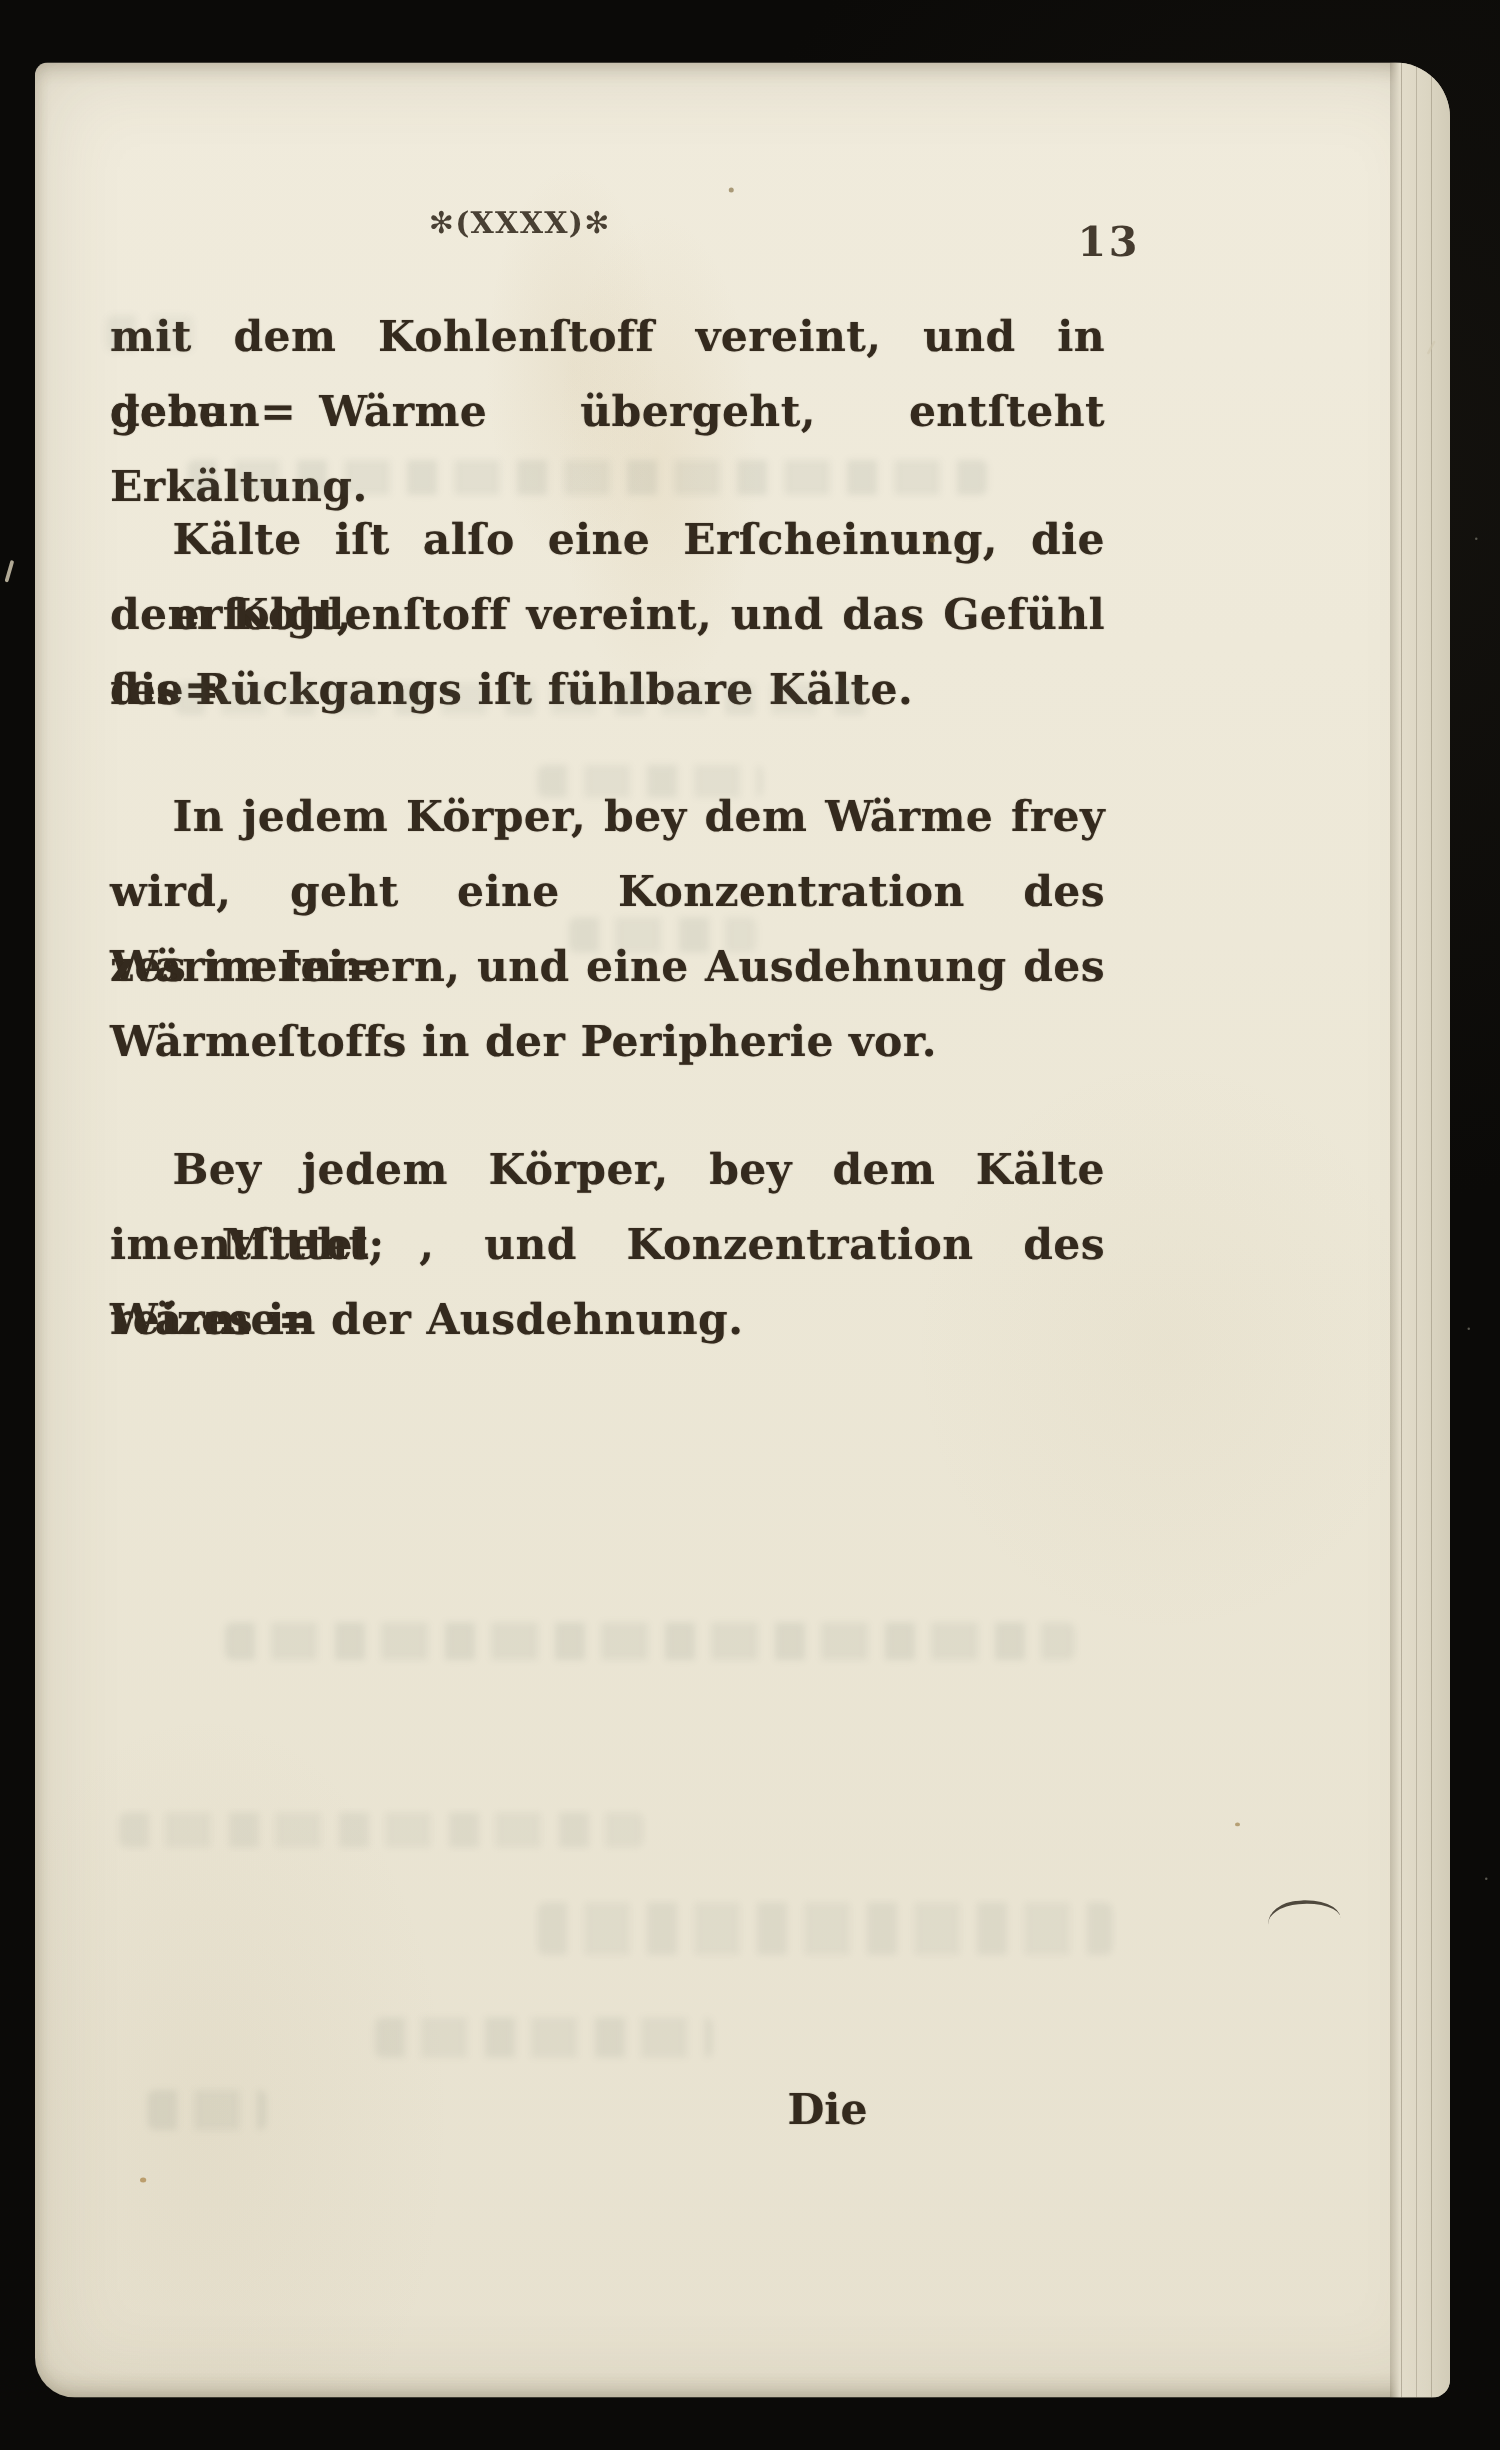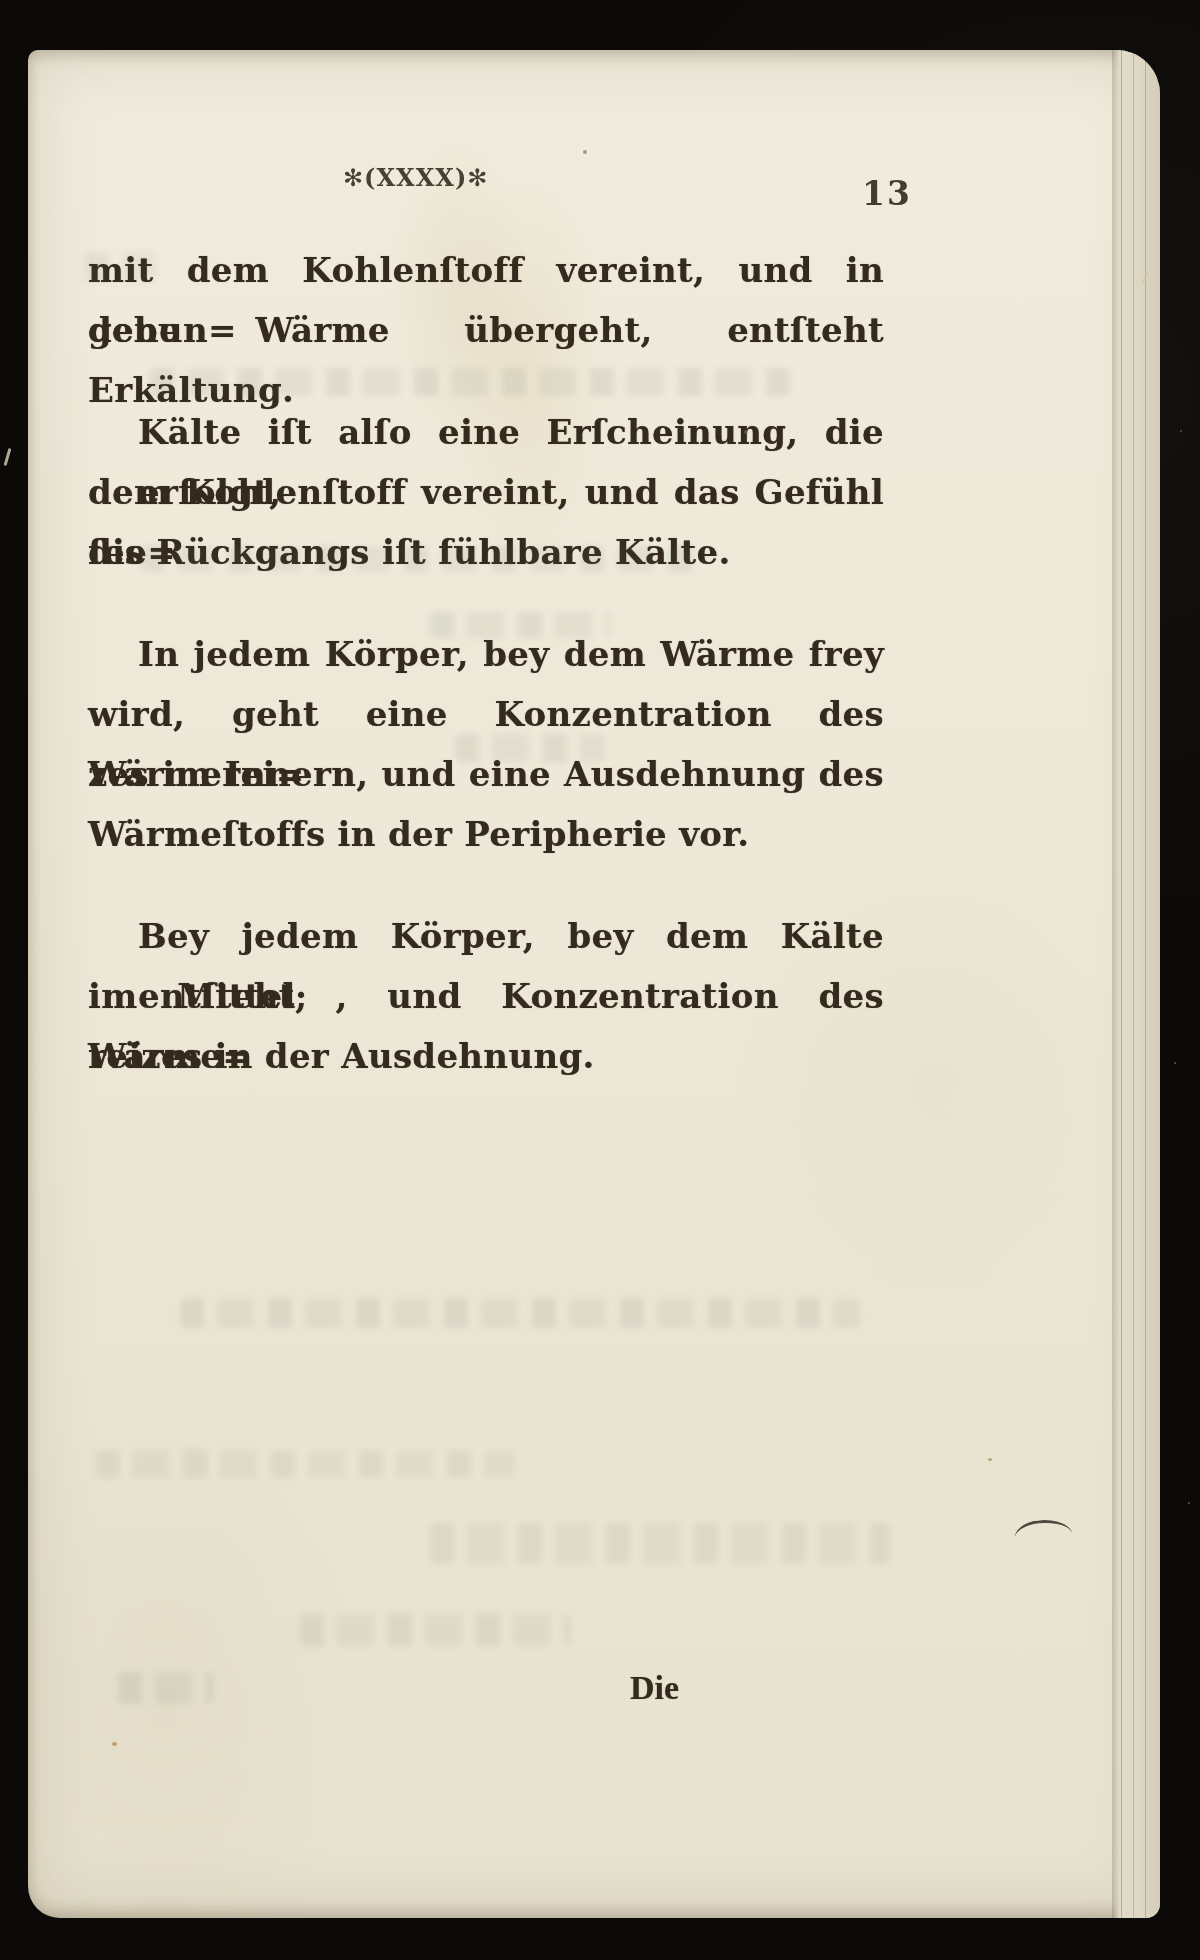--- a/index.html
+++ b/index.html
@@ -33,21 +33,21 @@
   .pagenum{position:absolute;left:862px;top:172px;width:60px;height:44px;line-height:44px;
     font-size:33px;font-weight:700;letter-spacing:2px;opacity:.9;}
   .content{position:absolute;left:88px;top:240px;width:796px;}
   .para{margin:0 0 42px 0;}
   .line{height:60px;line-height:60px;font-size:34px;font-weight:700;letter-spacing:.3px;
     text-align:justify;text-align-last:justify;white-space:nowrap-none;color:#342a1e;
     text-shadow:0 0 1px rgba(46,34,18,.45);}
   .line.first{padding-left:50px;}
   .line.last{text-align-last:left;}
   .catchword{position:absolute;left:630px;top:1658px;height:60px;line-height:60px;
-    font-size:34px;font-weight:700;color:#342a1e;text-shadow:0 0 1px rgba(46,34,18,.45);font-family:Liberation Serif, serif;}
+    font-size:34px;font-weight:700;color:#342a1e;text-shadow:0 0 1px rgba(46,34,18,.45);}
   
   .bleed{position:absolute;filter:blur(3px);opacity:.55;border-radius:6px;
     background:repeating-linear-gradient(90deg, rgba(104,116,104,.22) 0 24px, rgba(104,116,104,0) 24px 37px,
       rgba(104,116,104,.17) 37px 74px, rgba(104,116,104,0) 74px 88px);}
   .swoosh{position:absolute;left:1014px;top:1520px;width:58px;height:18px;
     border-top:3px solid #352e24;border-radius:55% 70% 0 0 / 100% 100% 0 0;
     transform:rotate(-5deg);opacity:.85;}
   .speck{position:absolute;border-radius:50%;}
   .scratch{position:absolute;background:#cfc6ae;border-radius:2px;}
 </style>

